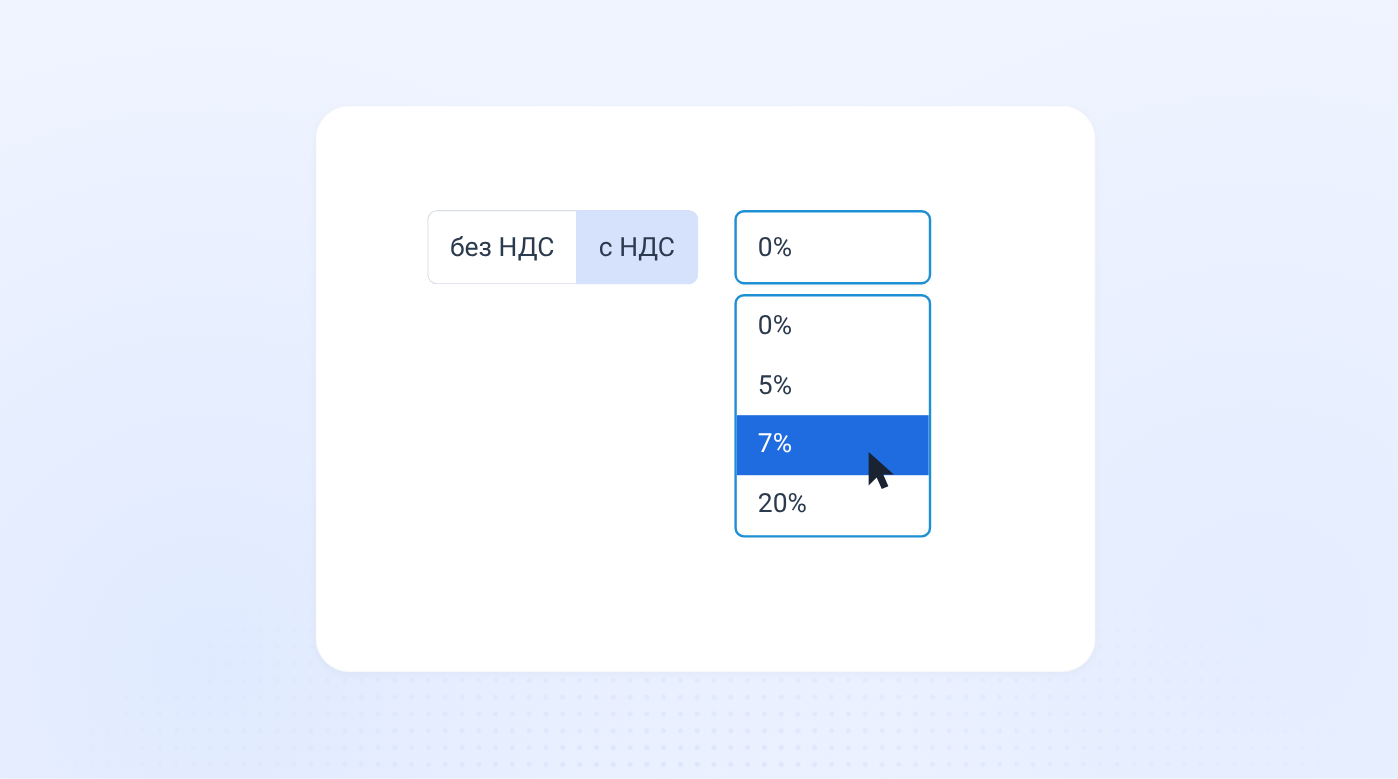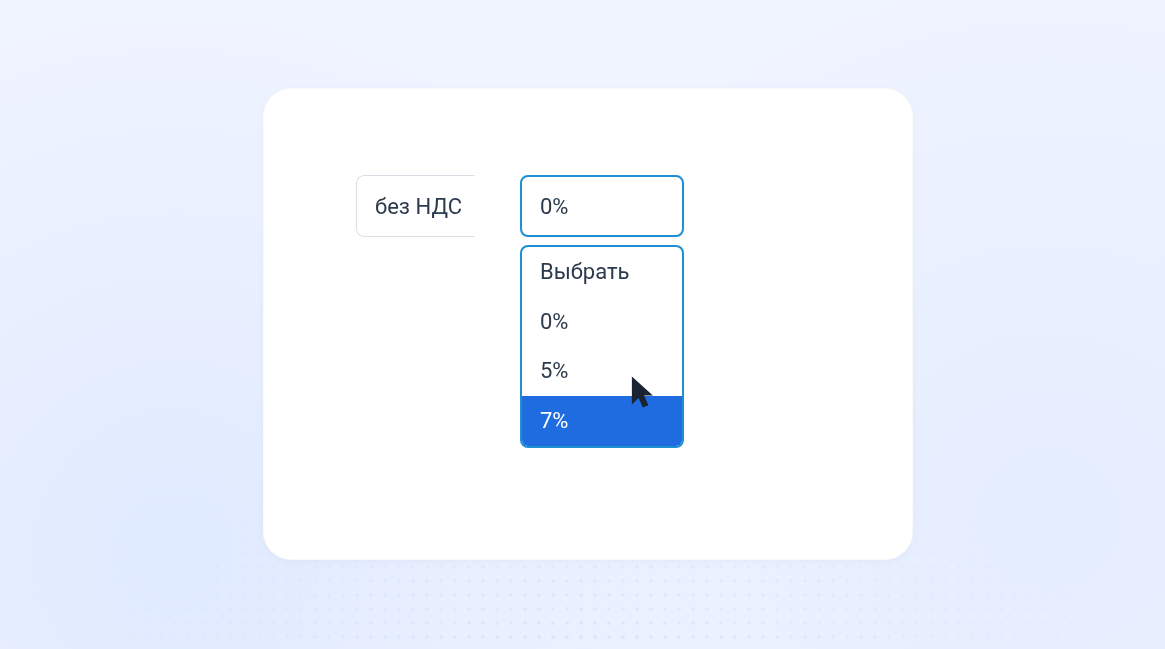--- a/index.html
+++ b/index.html
@@ -46,21 +46,21 @@
     border-radius: 28px;
     box-shadow: 0 2px 8px rgba(0,0,0,0.03);
     border: 1px solid rgba(0,0,0,0.02);
   }
   
   .controls-row {
     position: absolute;
     left: 92px;
     top: 86px;
     display: flex;
-    gap: 40px;
+    gap: 30px;
     align-items: flex-start;
   }
   
   .toggle-group {
     display: flex;
     border-radius: 8px;
     overflow: hidden;
     height: 62px;
   }
   
@@ -146,39 +146,42 @@
 <div class="bg-pattern"></div>
 <div class="bg-dots"></div>
 
 <div class="card">
   <div class="controls-row">
 
     <div class="toggle-group">
       <div class="toggle-btn left">
         <span>без НДС</span>
       </div>
+      <div class="toggle-btn right">
+        <span>с НДС</span>
+      </div>
     </div>
 
     <div class="select-wrap">
       <div class="select-box">
         <span>0%</span>
       </div>
 
       <div class="dropdown">
         <div class="dropdown-item">
-          <span>Выбрать</span>
-        </div>
-        <div class="dropdown-item">
           <span>0%</span>
         </div>
         <div class="dropdown-item">
           <span>5%</span>
         </div>
         <div class="dropdown-item highlighted">
           <span>7%</span>
+        </div>
+        <div class="dropdown-item">
+          <span>20%</span>
         </div>
       </div>
 
       <svg class="cursor-icon" width="30" height="36" viewBox="0 0 24 28">
         <path d="M2 2 L2 22 L7 17 L10.5 25 L14 23.5 L10.5 15.5 L17 15.5 Z" fill="#1a2332" stroke="#1a2332" stroke-width="1"></path>
       </svg>
     </div>
 
   </div>
 </div>

